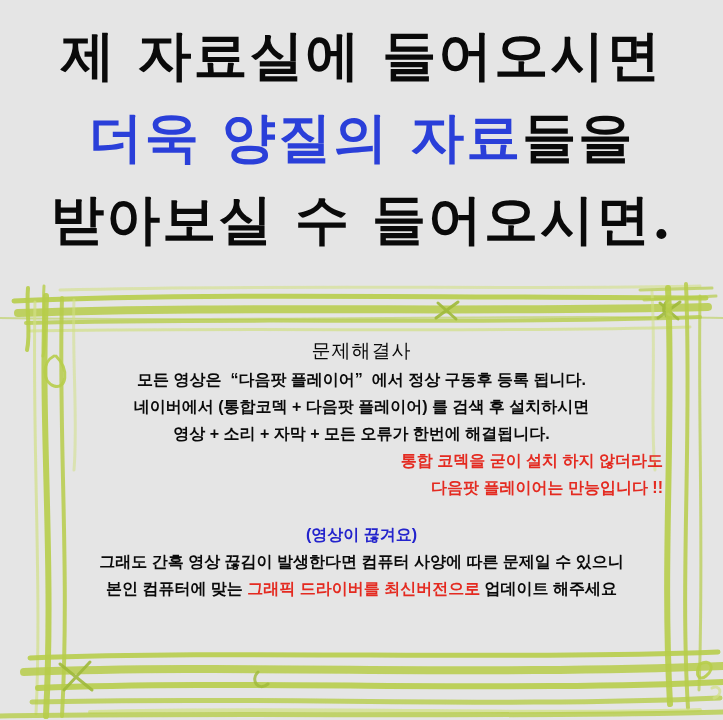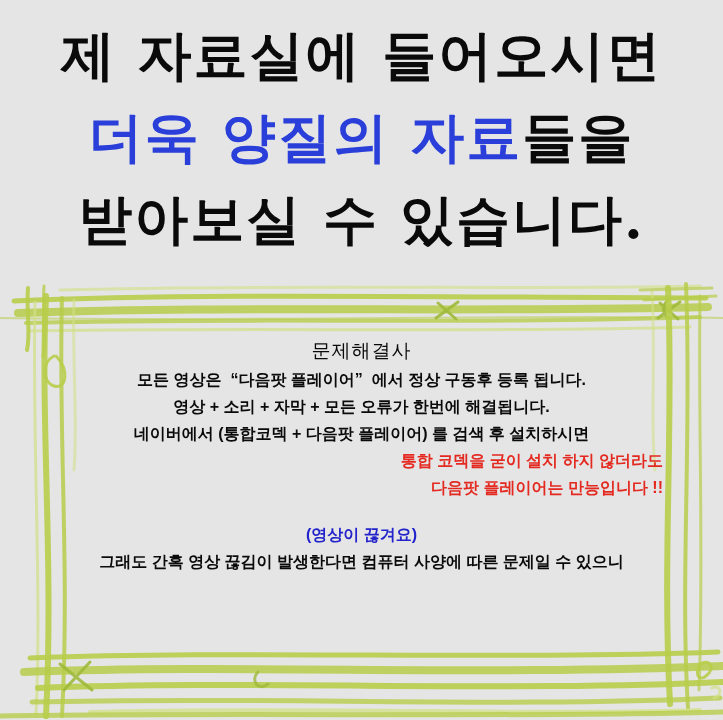--- a/index.html
+++ b/index.html
@@ -62,21 +62,21 @@
   .gap{height:20px;}
 </style>
 </head>
 <body>
 
 <div class="page">
 
   <div class="header">
     <div class="h-line">제 자료실에 들어오시면</div>
     <div class="h-line"><span class="h-blue">더욱 양질의 자료</span><span>들을</span></div>
-    <div class="h-line">받아보실 수 있습니다.</div>
+    <div class="h-line">받아보실 수 들어오시면.</div>
   </div>
 
   <svg class="frame" viewBox="0 0 723 720" aria-hidden="true">
 
     <path class="fr-main" d="M14,301 C180,293 420,297 706,298" stroke-width="5" opacity="0.9"></path>
     <path class="fr-main" d="M18,313 C240,305 480,313 708,307" stroke-width="8" opacity="0.85"></path>
     <path class="fr-main" d="M26,323 C230,317 470,325 700,317" stroke-width="4" opacity="0.8"></path>
     <path class="fr-main" d="M0,318 C260,322 520,314 723,318" stroke-width="2" opacity="0.55"></path>
     <path class="fr-light" d="M30,331 C250,327 500,333 690,327" stroke-width="3" opacity="0.7"></path>
     <path class="fr-light" d="M60,290 C280,284 520,290 700,286" stroke-width="3" opacity="0.6"></path>
@@ -106,22 +106,23 @@
     <path class="fr-main" d="M0,716 C240,712 520,718 723,712" stroke-width="5" opacity="0.8"></path>
     <path class="fr-dark" d="M60,664 L92,690 M64,690 L90,662" stroke-width="3" opacity="0.9"></path>
     <path class="fr-dark" d="M258,672 c-8,8 0,20 10,12" stroke-width="3" opacity="0.8"></path>
     <path class="fr-main" d="M700,664 c10,-6 16,4 6,12 c-6,5 -12,0 -6,-12" stroke-width="3" opacity="0.9"></path>
     <path class="fr-light" d="M712,688 c8,-4 12,6 2,10" stroke-width="3" opacity="0.7"></path>
   </svg>
 
   <div class="content">
     <div class="p-title">문제해결사</div>
     <div class="line">모든 영상은  “다음팟 플레이어”  에서 정상 구동후 등록 됩니다.</div>
+    <div class="line">네이버에서 (통합코덱 + 다음팟 플레이어) 를 검색 후 설치하시면</div>
     <div class="line">영상 + 소리 + 자막 + 모든 오류가 한번에 해결됩니다.</div>
-    <div class="line">네이버에서 (통합코덱 + 다음팟 플레이어) 를 검색 후 설치하시면</div>
     <div class="line red">통합 코덱을 굳이 설치 하지 않더라도</div>
     <div class="line red">다음팟 플레이어는 만능입니다 !!</div>
     <div class="gap"></div>
     <div class="subtitle">(영상이 끊겨요)</div>
     <div class="line">그래도 간혹 영상 끊김이 발생한다면 컴퓨터 사양에 따른 문제일 수 있으니</div>
+    <div class="line"><span>본인 컴퓨터에 맞는 </span><span class="red">그래픽 드라이버를 최신버전으로</span><span> 업데이트 해주세요</span></div>
   </div>
 
 </div>
 
 </body></html>

